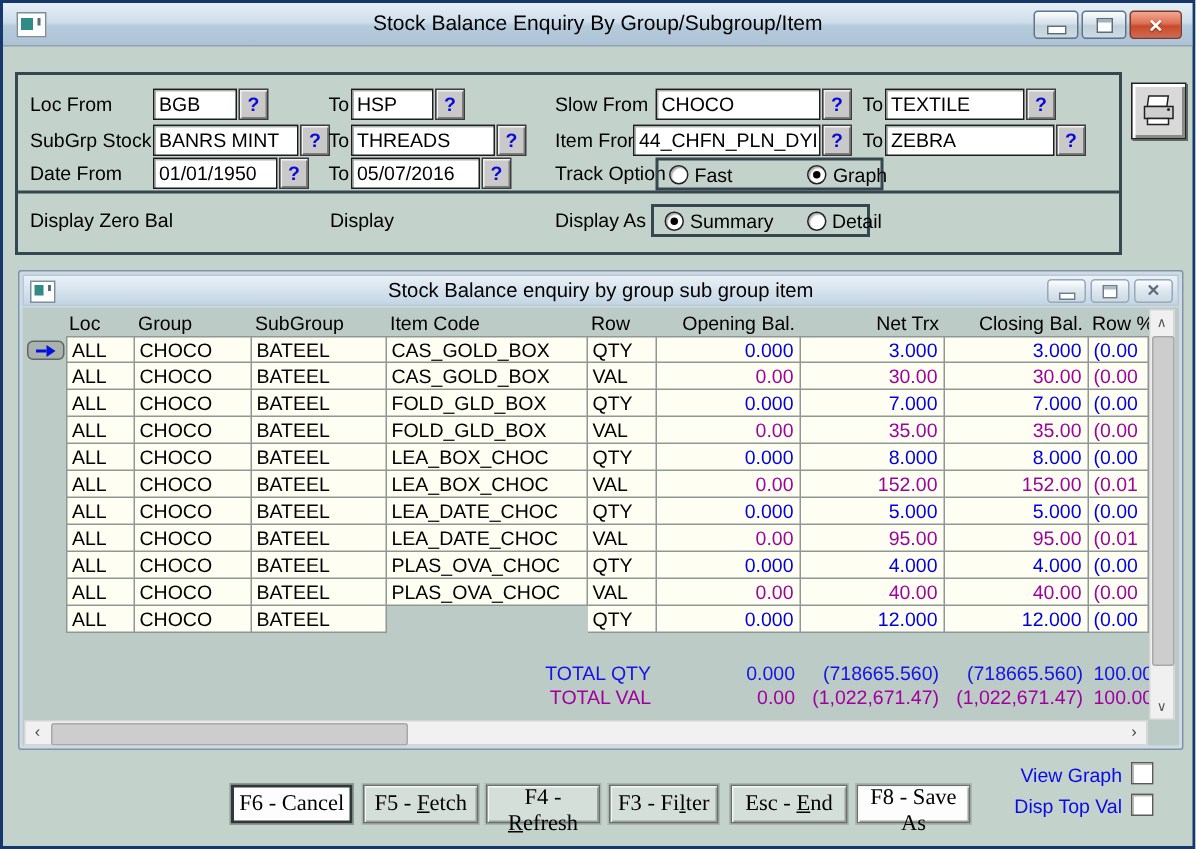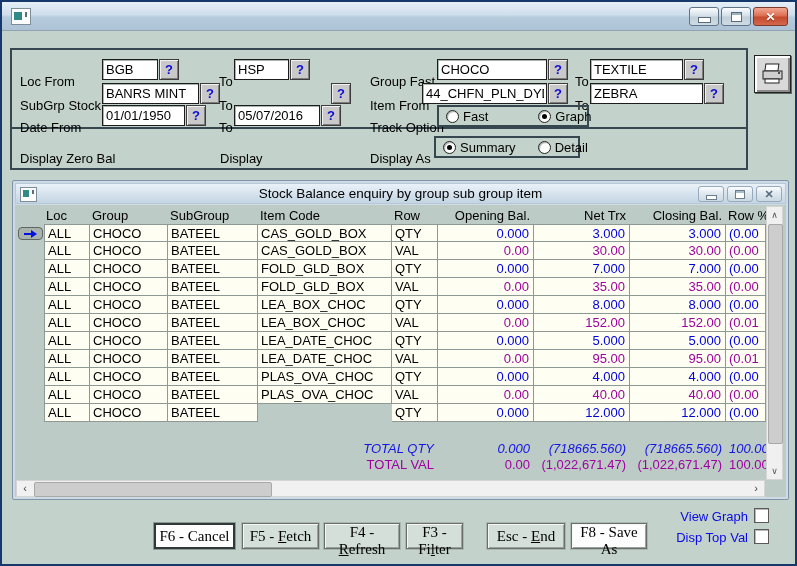--- a/index.html
+++ b/index.html
@@ -22,21 +22,21 @@
     display:flex;align-items:center;justify-content:center;padding:0;cursor:default;}
   .wbtn .minbar{width:11px;height:4px;background:#fff;border:1px solid #5a6b7a;margin-top:7px;}
   .wbtn .maxbox{width:9px;height:8px;background:#fff;border:1px solid #5a6b7a;box-shadow:inset 0 2px 0 #9fb2c0;}
   .wbtn.close{width:35px;background:linear-gradient(#f2a892,#dc7054 45%,#c74a2c 55%,#d3694e);border-color:#7e3a28;}
   .wbtn.close .x{color:#fff;font-weight:bold;font-size:12px;line-height:12px;text-shadow:0 1px 1px #7c2a16;}
   
   .fpanel{position:absolute;left:8px;top:46px;width:738px;height:122px;box-sizing:border-box;
     border:2px solid #37474f;}
   .fdivider{position:absolute;left:0;right:0;top:77px;height:2px;background:#37474f;}
   .frow{position:absolute;left:0;right:0;height:22px;}
-  .flabel{position:absolute;top:3px;white-space:nowrap;margin-top:12px;}
+  .flabel{position:absolute;top:3px;white-space:nowrap;}
   .fin{position:absolute;top:0;height:21px;box-sizing:border-box;border:1px solid #1c1c1c;
     box-shadow:inset 1px 1px 0 #a8b5b0;background:#fff;font-family:"Liberation Sans",sans-serif;
     font-size:13px;padding:0 2px 0 3px;color:#000;}
   .qbtn{position:absolute;top:0;width:20px;height:21px;box-sizing:border-box;background:#c9c9c9;
     border:1px solid #3c3c3c;box-shadow:inset 1px 1px 0 #f2f2f2, inset -1px -1px 0 #7d7d7d;
     color:#0b0bd6;font-weight:bold;font-size:13px;text-align:center;line-height:19px;cursor:default;
     font-family:"Liberation Sans",sans-serif;padding:0;}
   .optbox{position:absolute;top:0;height:22px;box-sizing:border-box;border:2px solid #37474f;
     display:flex;align-items:center;padding-left:7px;}
   .ropt{display:flex;align-items:center;margin-right:13px;}
@@ -81,21 +81,21 @@
   
   .rec-sel{position:absolute;left:3px;top:22px;width:25px;height:13px;background:#a9b2ac;
     border:1px solid #5c6662;border-radius:4px;display:flex;align-items:center;justify-content:center;cursor:default;padding:0;}
   .rec-sel .line{width:7px;height:2px;background:#0010e0;}
   .rec-sel .tri{width:0;height:0;border-left:6px solid #0010e0;border-top:4px solid transparent;border-bottom:4px solid transparent;}
   
   #totals{position:absolute;left:0;top:236px;width:751px;}
   .totrow{position:absolute;left:0;height:16px;width:751px;font-size:13px;}
   .totrow .tcell{position:absolute;top:0;height:16px;line-height:16px;white-space:nowrap;overflow:hidden;box-sizing:border-box;}
   .totrow .tcell.r{text-align:right;padding-right:4px;}
-  .totrow.qty{color:#1414e6;font-style:italic;}
+  .totrow.qty{color:#1414e6;}
   .totrow.val{color:#a000a0;}
   
   .vsb{position:absolute;left:751px;top:1px;width:17px;height:274px;background:#f0f0f0;border:1px solid #d5d5d5;box-sizing:border-box;}
   .vsb .arr{position:absolute;left:0;width:15px;height:16px;text-align:center;font-size:9px;color:#555;line-height:16px;cursor:default;}
   .vsb .arr.up{top:0;}
   .vsb .arr.down{bottom:0;}
   .vsb .thumb{position:absolute;left:1px;top:17px;width:13px;height:218px;background:#cdcdcd;border:1px solid #a8a8a8;border-radius:2px;cursor:default;}
   .hsb{position:absolute;left:1px;top:275px;width:749px;height:17px;background:#f1f1f1;border:1px solid #d5d5d5;box-sizing:border-box;}
   .hsb .arr{position:absolute;top:0;width:16px;height:15px;text-align:center;font-size:11px;color:#444;line-height:14px;cursor:default;}
   .hsb .arr.left{left:0;}
@@ -117,20 +117,21 @@
 </head>
 <body>
 
 <div class="window">
 
   <div class="titlebar">
     <span class="app-icon">
         <span class="pane"></span>
         <span class="bar"></span>
       </span>
+    <span class="wtitle">Stock Balance Enquiry By Group/Subgroup/Item</span>
     <span class="winbtns">
       <button class="wbtn">
           <span class="minbar"></span>
         </button>
       <button class="wbtn">
           <span class="maxbox"></span>
         </button>
       <button class="wbtn close">
           <span class="x">✕</span>
         </button>
@@ -140,33 +141,34 @@
   <div class="fpanel">
     <div class="fdivider"></div>
 
     <div class="frow" style="top:9px;">
       <span class="flabel" style="left:8px">Loc From</span>
       <input class="fin" style="left: 90px; width: 56px;" value="BGB">
       <button class="qbtn" style="left:147px">?</button>
       <span class="flabel" style="left:207px">To</span>
       <input class="fin" style="left: 222px; width: 55px;" value="HSP">
       <button class="qbtn" style="left:278px">?</button>
-      <span class="flabel" style="left:358px">Group Fast</span>
+      <span class="flabel" style="left:358px">Slow From</span>
       <input class="fin" style="left: 425px; width: 110px;" value="CHOCO">
       <button class="qbtn" style="left:536px">?</button>
       <span class="flabel" style="left:563px">To</span>
       <input class="fin" style="left: 578px; width: 93px;" value="TEXTILE">
       <button class="qbtn" style="left:672px">?</button>
     </div>
 
     <div class="frow" style="top:33px;">
       <span class="flabel" style="left:8px">SubGrp Stock</span>
       <input class="fin" style="left: 90px; width: 97px;" value="BANRS MINT">
       <button class="qbtn" style="left:188px">?</button>
       <span class="flabel" style="left:207px">To</span>
+      <input class="fin" style="left: 222px; width: 96px;" value="THREADS">
       <button class="qbtn" style="left:319px">?</button>
       <span class="flabel" style="left:358px">Item From</span>
       <input class="fin" style="left: 410px; width: 125px;" value="44_CHFN_PLN_DYD">
       <button class="qbtn" style="left:536px">?</button>
       <span class="flabel" style="left:563px">To</span>
       <input class="fin" style="left: 578px; width: 113px;" value="ZEBRA">
       <button class="qbtn" style="left:692px">?</button>
     </div>
 
     <div class="frow" style="top:55px;">
@@ -398,21 +400,21 @@
         <span class="thumb"></span>
         <span class="arr right">›</span>
       </div>
     </div>
   </div>
 
   <div id="action-bar">
       <button class="abtn white focus" style="left: 152px; width: 81px;"><span>F6 - </span><span>Cancel</span></button>
       <button class="abtn" style="left: 240px; width: 77px;"><span>F5 - </span><u>F</u><span>etch</span></button>
       <button class="abtn" style="left: 322px; width: 76px;"><span>F4 - </span><u>R</u><span>efresh</span></button>
-      <button class="abtn" style="left: 404px; width: 57px;"><span>F3 - Fi</span><u>l</u><span>ter</span></button>
+      <button class="abtn" style="left: 404px; width: 73px;"><span>F3 - Fi</span><u>l</u><span>ter</span></button>
       <button class="abtn" style="left: 485px; width: 78px;"><span>Esc - </span><u>E</u><span>nd</span></button>
       <button class="abtn white" style="left: 569px; width: 76px;"><span>F8 - </span><span>Save As</span></button>
     </div>
 
   <div id="side-opts">
       <div class="sopt" style="top: 506px;">
         <span class="slabel">View Graph</span>
         <button class="cbox"></button>
       </div>
       <div class="sopt" style="top: 527px;">

